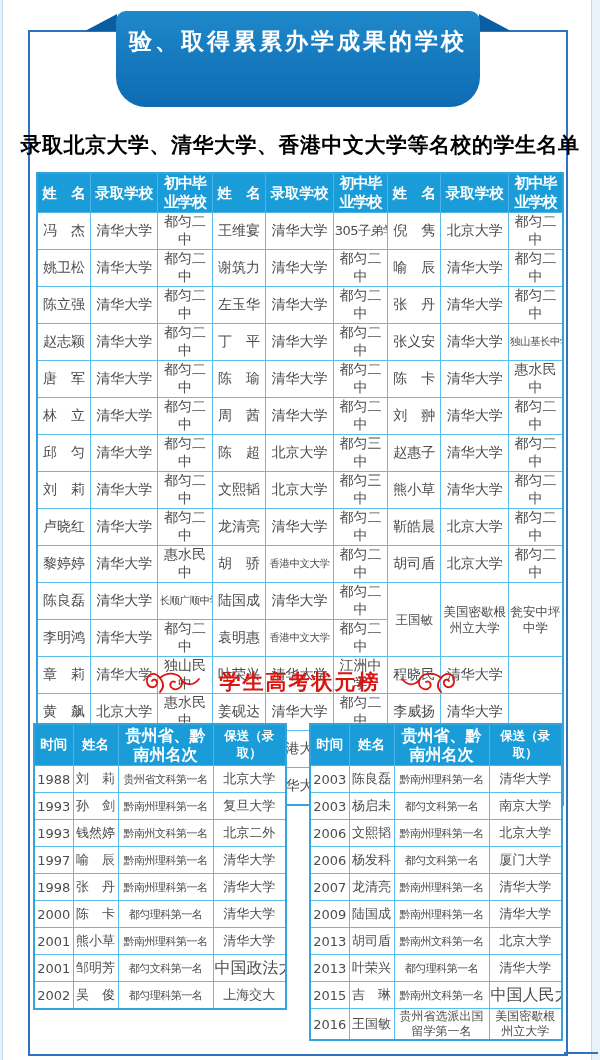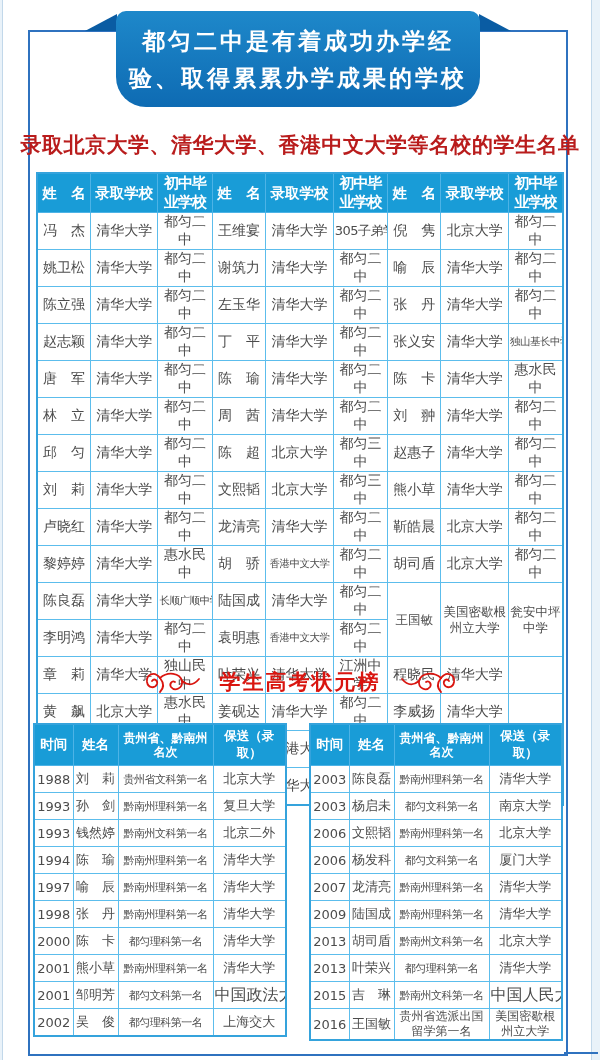--- a/index.html
+++ b/index.html
@@ -15,21 +15,21 @@
 
   .fold{position:absolute;width:32px;height:17px;background:#0a5ca3;z-index:1;}
   .fold-left{left:85px;top:14px;clip-path:polygon(0 100%,100% 0,100% 100%);}
   .fold-right{left:479px;top:14px;clip-path:polygon(0 0,100% 100%,0 100%);}
   .banner{position:absolute;left:116px;top:11px;width:364px;height:96px;box-sizing:border-box;
     background:linear-gradient(180deg,#1e88ca,#0e6bb3);border-radius:10px 10px 30px 30px;
     color:#fff;text-align:center;font-weight:bold;font-size:23px;letter-spacing:3px;
     line-height:37px;padding-top:12px;z-index:2;}
 
   .list-title{position:absolute;top:131px;left:0;width:100%;text-align:center;
-    color:#b91c1c;font-size:21px;font-weight:bold;letter-spacing:.5px;}
+    color:#000000;font-size:21px;font-weight:bold;letter-spacing:.5px;}
 
   table{border-collapse:collapse;table-layout:fixed;background:#fff;border:2px solid #35a3dc;}
   th{background:#199cd7;color:#fff;font-weight:bold;border:1px solid #4db3e6;text-align:center;padding:0 1px;}
   td{border:1px solid #5cbdec;color:#4c4c4c;text-align:center;padding:0 1px;overflow:hidden;}
 
   .main-table{position:absolute;left:36px;top:172px;width:528px;}
   .main-table th{font-size:14.5px;height:30px;}
   .main-table td{font-size:14px;height:28px;}
   .main-table th.sm{font-size:15px;letter-spacing:-1px;}
   .main-table td.sm{font-size:10.5px;letter-spacing:-.5px;white-space:nowrap;}
@@ -39,42 +39,41 @@
   .roll-title{position:absolute;top:668px;left:0;width:100%;display:flex;justify-content:center;
     align-items:center;gap:18px;color:#d9150f;}
   .roll-title .txt{font-size:21px;font-weight:bold;letter-spacing:2px;}
   .flip{transform:scaleX(-1);}
 
   .mini-table{position:absolute;width:216px;}
   .mini-left{left:33px;top:723px;}
   .mini-right{left:309px;top:723px;}
   .mini-table th{font-size:13.5px;height:40px;}
   .mini-table th.sm{font-size:12.5px;}
-  .mini-table th.wrap{font-size:12px;line-height:1.2;white-space:normal;}
+  .mini-table th.wrap{font-size:16px;line-height:1.2;white-space:normal;}
   .mini-table td{font-size:13px;height:26px;}
   .mini-table td.sm{font-size:16px;white-space:nowrap;}
   .mini-table td.xs{font-size:11px;letter-spacing:-.5px;white-space:nowrap;}
   .mini-table td.wrap{font-size:12px;line-height:1.25;white-space:normal;}
 </style>
 </head>
 <body>
 
 <div class="page">
   <div class="tint-left"></div>
   <div class="edge-left"></div>
   <div class="edge-right"></div>
   <div class="tint-right"></div>
 
   <div class="frame"></div>
   <div class="bottom-ext"></div>
 
   <div class="fold fold-left"></div>
   <div class="fold fold-right"></div>
   <div class="banner">
-    <span style="display:block">都匀二中是有着成功办学经</span>
     <span style="display:block">验、取得累累办学成果的学校</span>
   </div>
 
   <div class="list-title">录取北京大学、清华大学、香港中文大学等名校的学生名单</div>
 
   <table class="main-table">
     <colgroup>
       <col style="width:53px">
         <col style="width:67px">
         <col style="width:54px">
@@ -323,26 +322,20 @@
           <td class="xs">黔南州理科第一名</td>
           <td>复旦大学</td>
         </tr>
         <tr>
           <td>1993</td>
           <td>钱然婷</td>
           <td class="xs">黔南州文科第一名</td>
           <td>北京二外</td>
         </tr>
         <tr>
-          <td>1994</td>
-          <td>陈　瑜</td>
-          <td class="xs">黔南州理科第一名</td>
-          <td>清华大学</td>
-        </tr>
-        <tr>
           <td>1997</td>
           <td>喻　辰</td>
           <td class="xs">黔南州理科第一名</td>
           <td>清华大学</td>
         </tr>
         <tr>
           <td>1998</td>
           <td>张　丹</td>
           <td class="xs">黔南州理科第一名</td>
           <td>清华大学</td>

